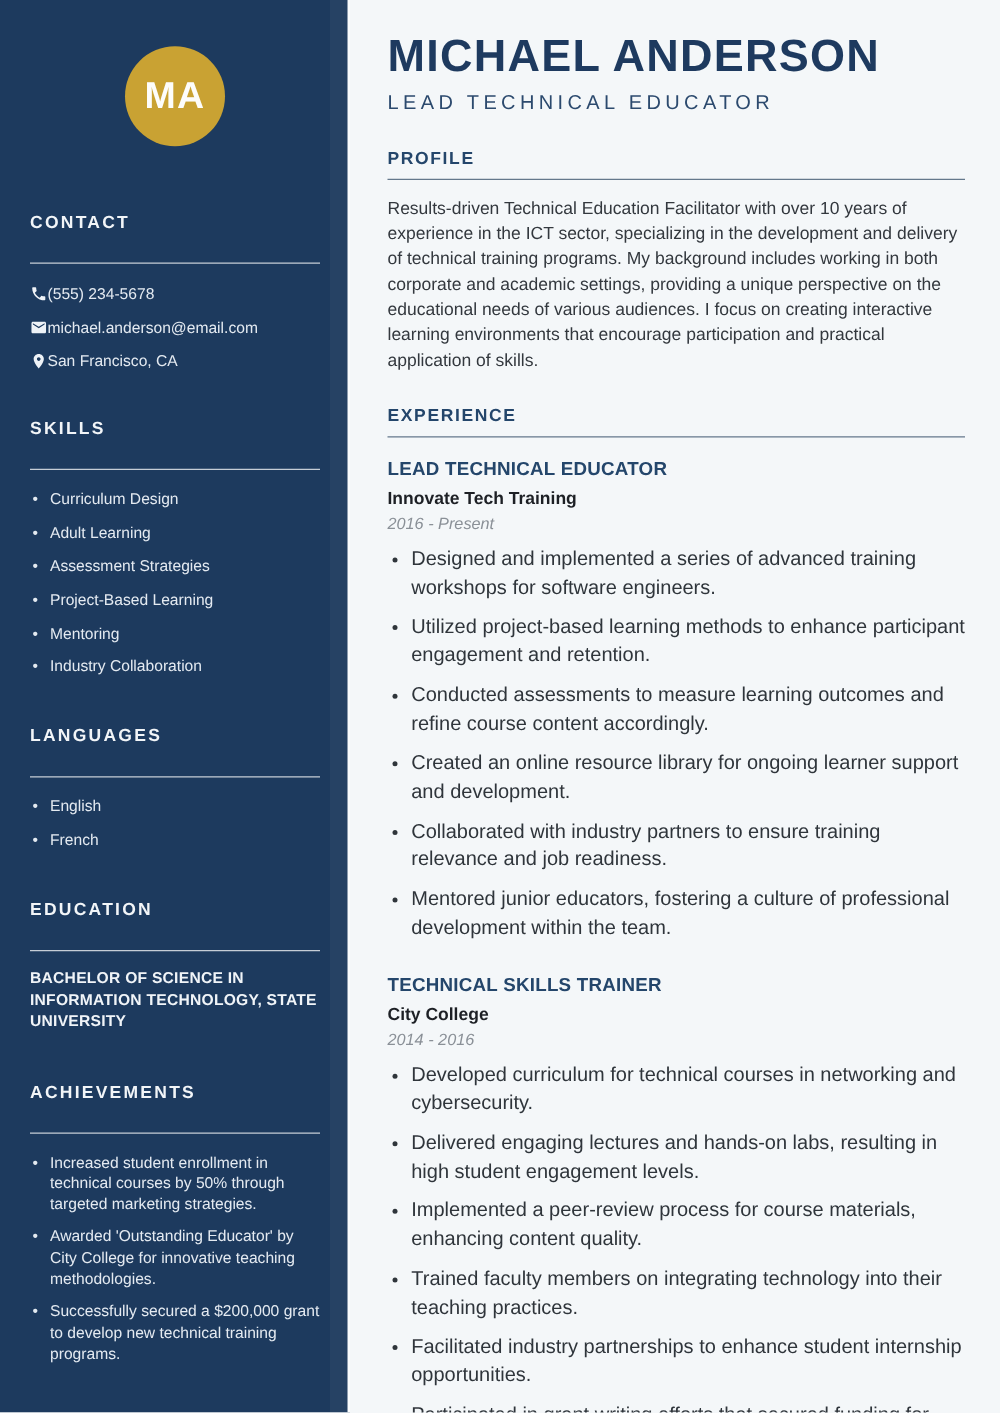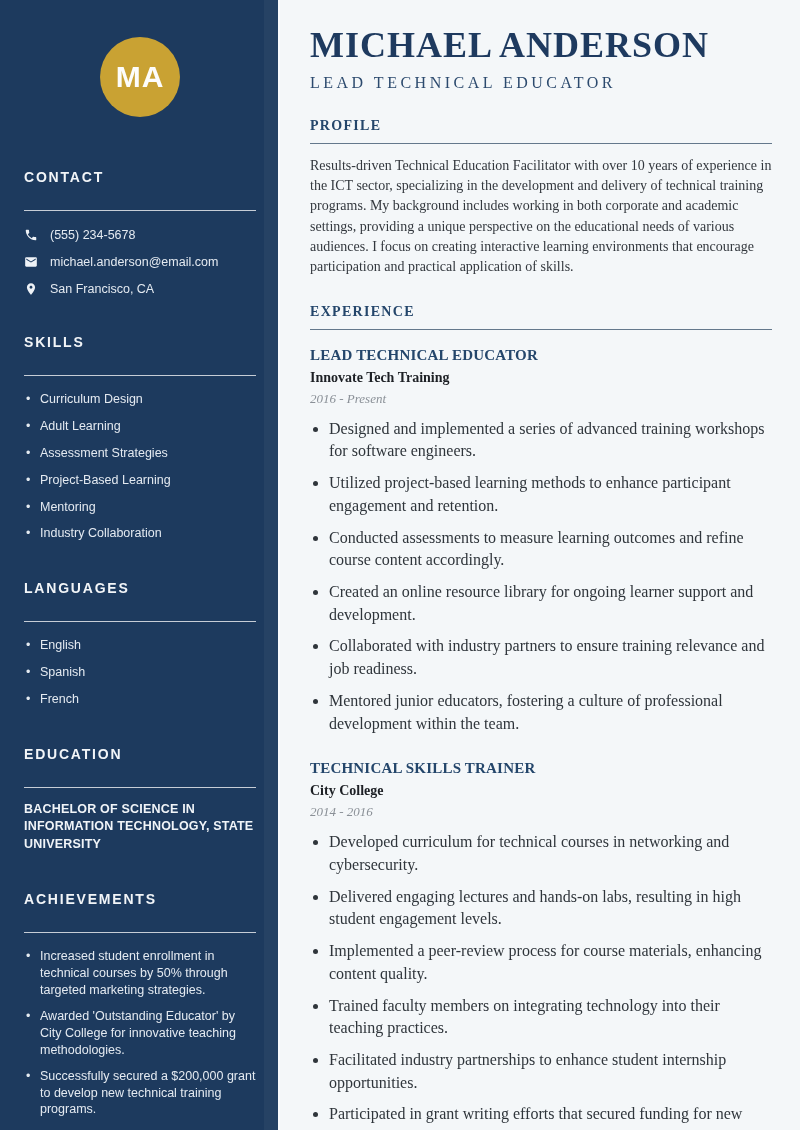--- a/index.html
+++ b/index.html
@@ -32,38 +32,38 @@
     font-size:30px; font-weight:bold; letter-spacing:1px;
     margin:0 auto;
   }
   .side-section { margin-top:38px; }
   .side-section.first { margin-top:52px; }
   .side-heading {
     color:#f2f5f8; font-size:14px; font-weight:bold; letter-spacing:1.8px;
     padding-bottom:25px; border-bottom:1px solid rgba(255,255,255,0.75);
   }
   .contact-list { margin-top:17px; }
-  .contact-row { display:flex; align-items:center; gap:12px; margin-bottom:13px; }
+  .contact-row { display:flex; align-items:center; margin-bottom:13px; }
   .contact-row .icon { flex:0 0 14px; height:14px; display:flex; }
   .contact-row .icon svg { width:14px; height:14px; fill:#eef2f7; }
   .contact-value { font-size:12.5px; color:#e4eaf1; }
   .side-list { list-style:none; margin-top:15px; }
   .side-list li {
     position:relative; padding-left:16px; margin-bottom:10px;
     font-size:12.5px; line-height:1.35; color:#e4eaf1;
   }
   .side-list li::before { content:"•"; position:absolute; left:2px; top:0; color:#e4eaf1; }
   .side-list.tight li { margin-bottom:9px; }
   .degree {
     margin-top:13px; font-size:12.5px; font-weight:bold; color:#f0f4f8;
     line-height:1.4; letter-spacing:0.2px;
   }
 
   
-  .main { flex:1; padding:26px 28px 0 30px; background:#f4f7f9;font-family:Liberation Serif, serif; }
+  .main { flex:1; padding:26px 28px 0 30px; background:#f4f7f9; }
   .name {
     font-size:36px; font-weight:700; color:#1e3a5f;
     letter-spacing:1px; line-height:1.08;
   }
   .headline {
     margin-top:9px; font-size:16px; letter-spacing:3.5px;
     color:#2c4a6e; font-weight:500;
   }
   .main-section { margin-top:26px; }
   .main-heading {
@@ -133,21 +133,20 @@
           <li>Mentoring</li>
           <li>Industry Collaboration</li>
         </ul>
     </section>
 
     <section class="side-section">
       <div class="side-heading">LANGUAGES</div>
       <ul class="side-list">
 
       <li>English</li>
-          <li>Spanish</li>
           <li>French</li>
         </ul>
     </section>
 
     <section class="side-section">
       <div class="side-heading">EDUCATION</div>
       <div class="degree">BACHELOR OF SCIENCE IN INFORMATION TECHNOLOGY, STATE UNIVERSITY</div>
     </section>
 
     <section class="side-section">

